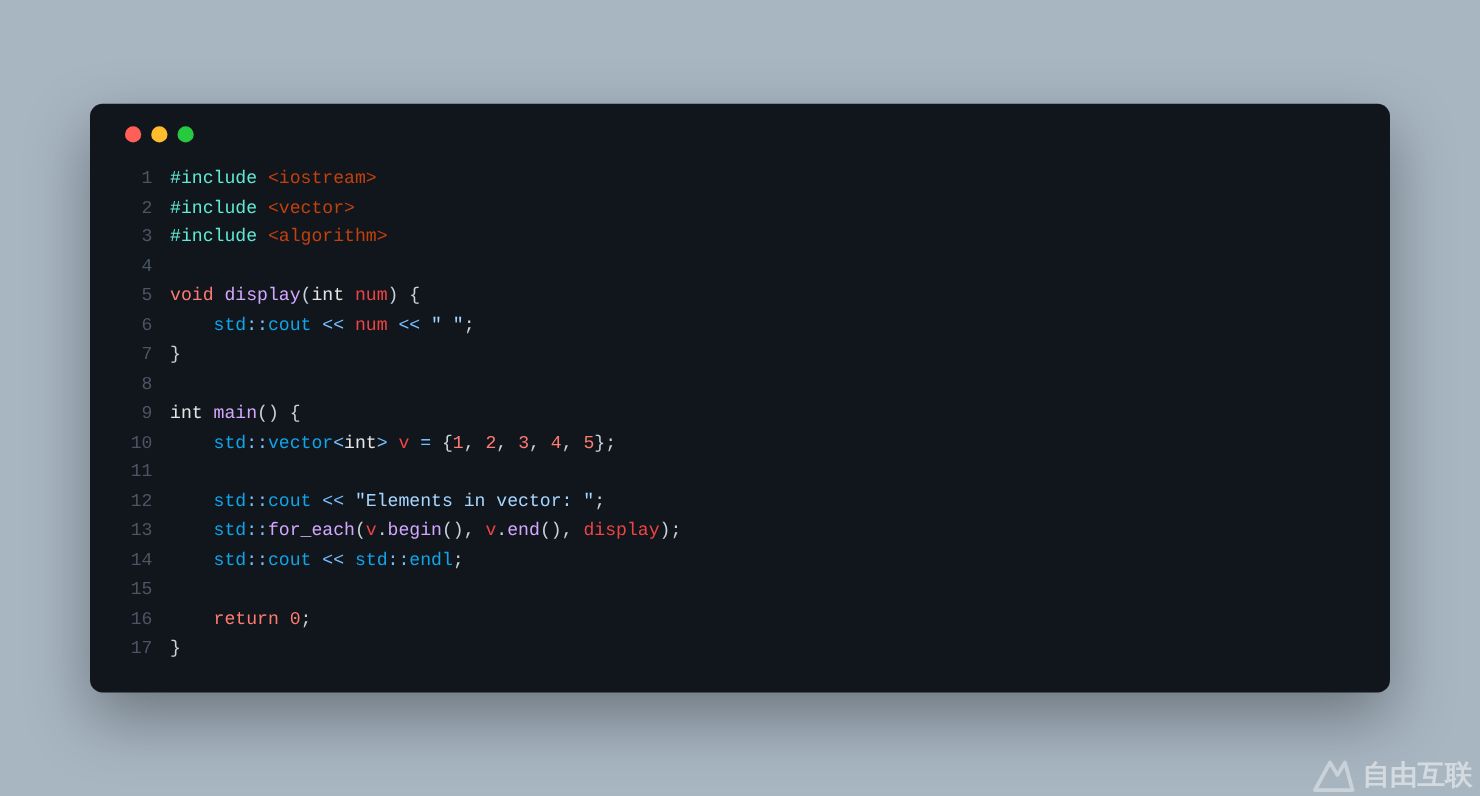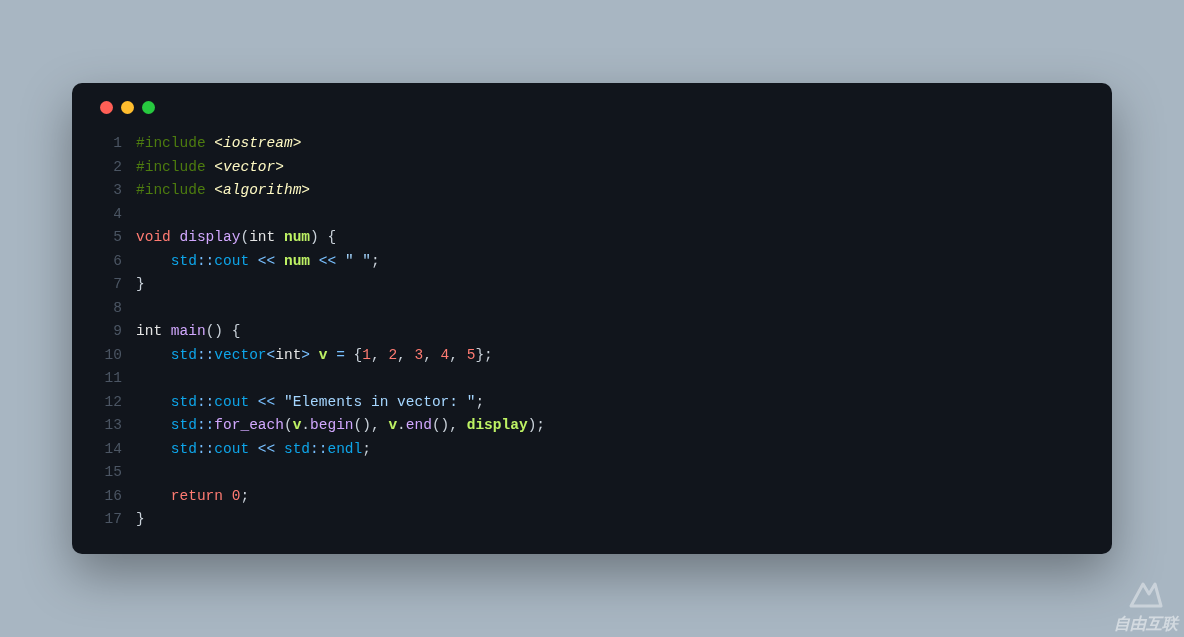--- a/index.html
+++ b/index.html
@@ -40,46 +40,44 @@
   }
   .line { display: flex; }
   .ln {
     width: 28px;
     text-align: right;
     color: #4b5563;
     user-select: none;
     margin-right: 14px;
     flex-shrink: 0;
   }
-  .tok-pp     { color:#4d7c0f; }   
+  .tok-pp     { color:#5eead4; }   
   .tok-kw     { color:#ff7b72;margin-top:30px; }
   .tok-type   { color:#e5e5e5; }
-  .tok-header { color:#fef9c3;font-style:italic; }
+  .tok-header { color:#c2410c; }
   .tok-fn     { color:#d2a8ff; }
   .tok-ns     { color:#0ea5e9; }
   .tok-op     { color:#79c0ff; }
   .tok-str    { color:#a5d6ff; }
   .tok-num    { color:#ff7b72; }
-  .tok-var    { color:#bef264;font-weight:bold; }
+  .tok-var    { color:#ef4444; }
   .tok-punct  { color:#c9d1d9; }
   .watermark {
     position: absolute;
     right: 6px;
     bottom: 2px;
     display: flex;
     align-items: center;
     gap: 6px;
     opacity: 0.5;
     color: #fff;
     font-family: sans-serif;
     font-weight: bold;
-    font-size: 16px;
-    font-style: italic;
+    font-size: 22px;
     pointer-events: none;
-    flex-direction: column;
   }
   .watermark svg { opacity: .8; }
 </style>
 </head>
 <body>
 
 <div class="window">
   <div class="titlebar">
     <div class="dot red"></div>
     <div class="dot yellow"></div>

